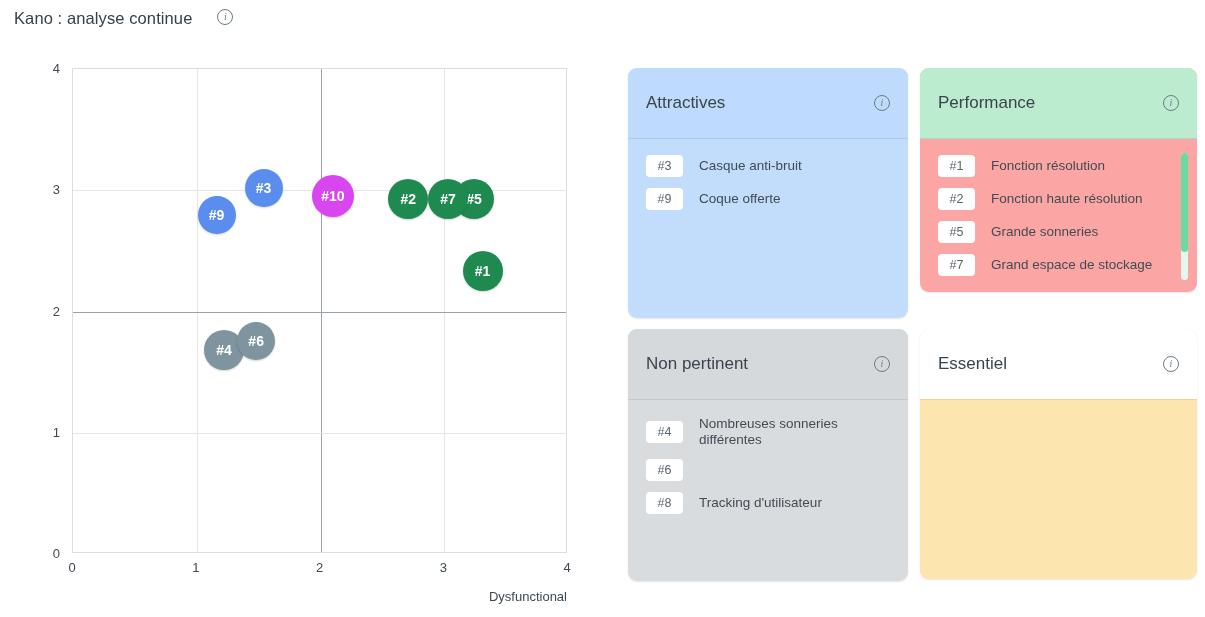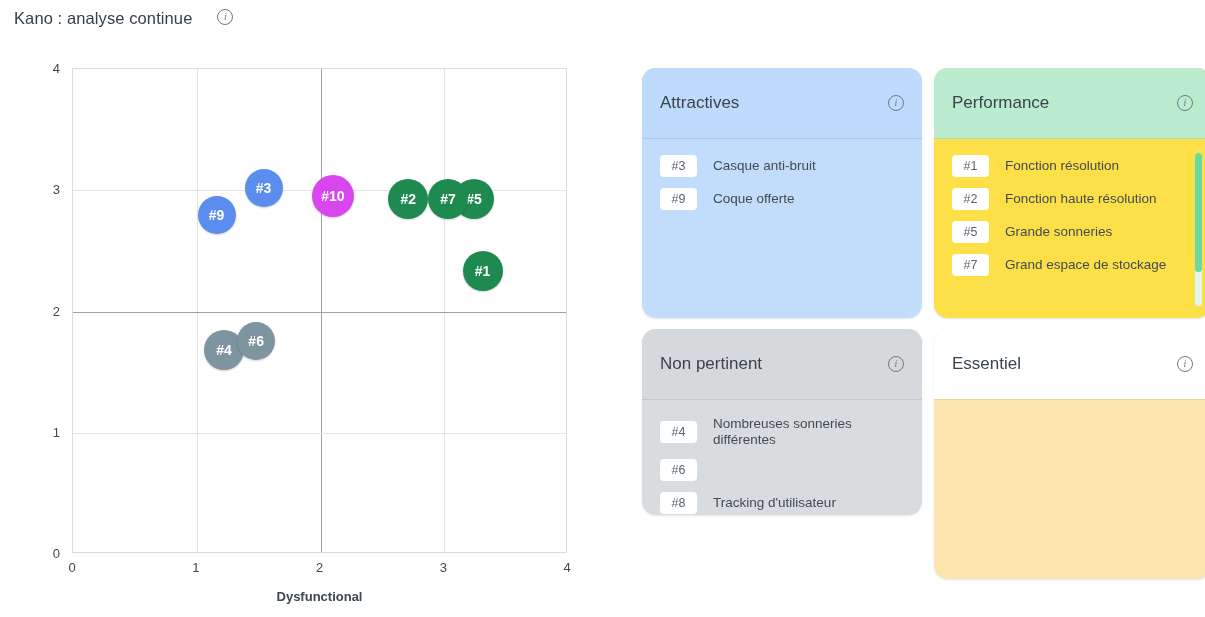--- a/index.html
+++ b/index.html
@@ -30,37 +30,37 @@
   .grid-v,.grid-h{position:absolute;background:#e2e6ea;}
   .grid-v{width:1px;top:0;bottom:0;}
   .grid-h{height:1px;left:0;right:0;}
   .grid-mid{background:#9aa3ab;}
   .grid-mid.grid-v{width:1.6px;}
   .grid-mid.grid-h{height:1.6px;}
   .tick-x{position:absolute;top:512px;font-size:13px;color:#3d4852;
           transform:translateX(-50%);}
   .tick-y{position:absolute;left:60px;font-size:13px;color:#3d4852;
           transform:translate(-100%,-50%);}
-  #xlabel{position:absolute;top:541px;left:72px;width:495px;text-align:center;
-          font-size:13px;color:#3d4852;font-weight:bold;}
+  #xlabel{position:absolute;top:541px;left:72px;width:495px;text-align:right;
+          font-size:13px;color:#3d4852;}
   #ylabel{position:absolute;left:-6px;top:262px;font-size:13px;color:#3d4852;
           transform:translate(-50%,-50%) rotate(-90deg);transform-origin:center;
           white-space:nowrap;}
   .bubble{
     position:absolute;border-radius:50%;
     display:flex;align-items:center;justify-content:center;
     color:#fff;font-size:14px;font-weight:bold;
     box-shadow:0 1px 2px rgba(0,0,0,.18);
     box-sizing:border-box;
   }
   
   .panel{
-    position:absolute;border-radius:14px;overflow:hidden;
+    position:absolute;border-radius:9px;overflow:hidden;
     box-shadow:0 1px 2px rgba(0,0,0,.10);
-    display:flex;flex-direction:column;margin-left:14px;
+    display:flex;flex-direction:column;
   }
   .panel-head{
     height:71px;flex:0 0 71px;display:flex;align-items:center;
     padding:0 18px;box-sizing:border-box;
   }
   .panel-head .panel-title{font-size:17px;color:#3b444d;flex:1;}
   .panel-body{
     flex:1;padding:16px 14px 10px 18px;box-sizing:border-box;
     position:relative;overflow:hidden;
   }
@@ -130,21 +130,21 @@
         <div class="feat-row">
           <span class="feat-tag">#3</span>
           <span class="feat-label">Casque anti-bruit</span>
         </div>
         <div class="feat-row">
           <span class="feat-tag">#9</span>
           <span class="feat-label">Coque offerte</span>
         </div>
       </div>
     </div>
-    <div class="panel" style="left: 920px; top: 68px; width: 277px; height: 250px; background: #fde047;">
+    <div class="panel" style="left: 920px; top: 68px; width: 277px; height: 224px; background: #fca5a5;">
       <div class="panel-head" style="background: rgb(188, 236, 208); border-bottom: 1px solid rgb(164, 220, 188);">
         <div class="panel-title">Performance</div>
         <span class="info-icon">i</span>
       </div>
       <div class="panel-body">
         <div class="feat-row">
           <span class="feat-tag">#1</span>
           <span class="feat-label">Fonction résolution</span>
         </div>
         <div class="feat-row">
@@ -157,21 +157,21 @@
         </div>
         <div class="feat-row">
           <span class="feat-tag">#7</span>
           <span class="feat-label">Grand espace de stockage</span>
         </div>
         <div class="scrollbar" style="background: rgb(228, 247, 236);">
           <div class="thumb" style="height: 78%; background: rgb(106, 219, 160);"></div>
         </div>
       </div>
     </div>
-    <div class="panel" style="left: 628px; top: 329px; width: 280px; height: 186px; background: rgb(217, 220, 223);">
+    <div class="panel" style="left: 628px; top: 329px; width: 280px; height: 252px; background: rgb(217, 220, 223);">
       <div class="panel-head" style="background: rgb(214, 217, 220); border-bottom: 1px solid rgb(196, 200, 204);">
         <div class="panel-title">Non pertinent</div>
         <span class="info-icon">i</span>
       </div>
       <div class="panel-body">
         <div class="feat-row">
           <span class="feat-tag">#4</span>
           <span class="feat-label">Nombreuses sonneries différentes</span>
         </div>
         <div class="feat-row">

